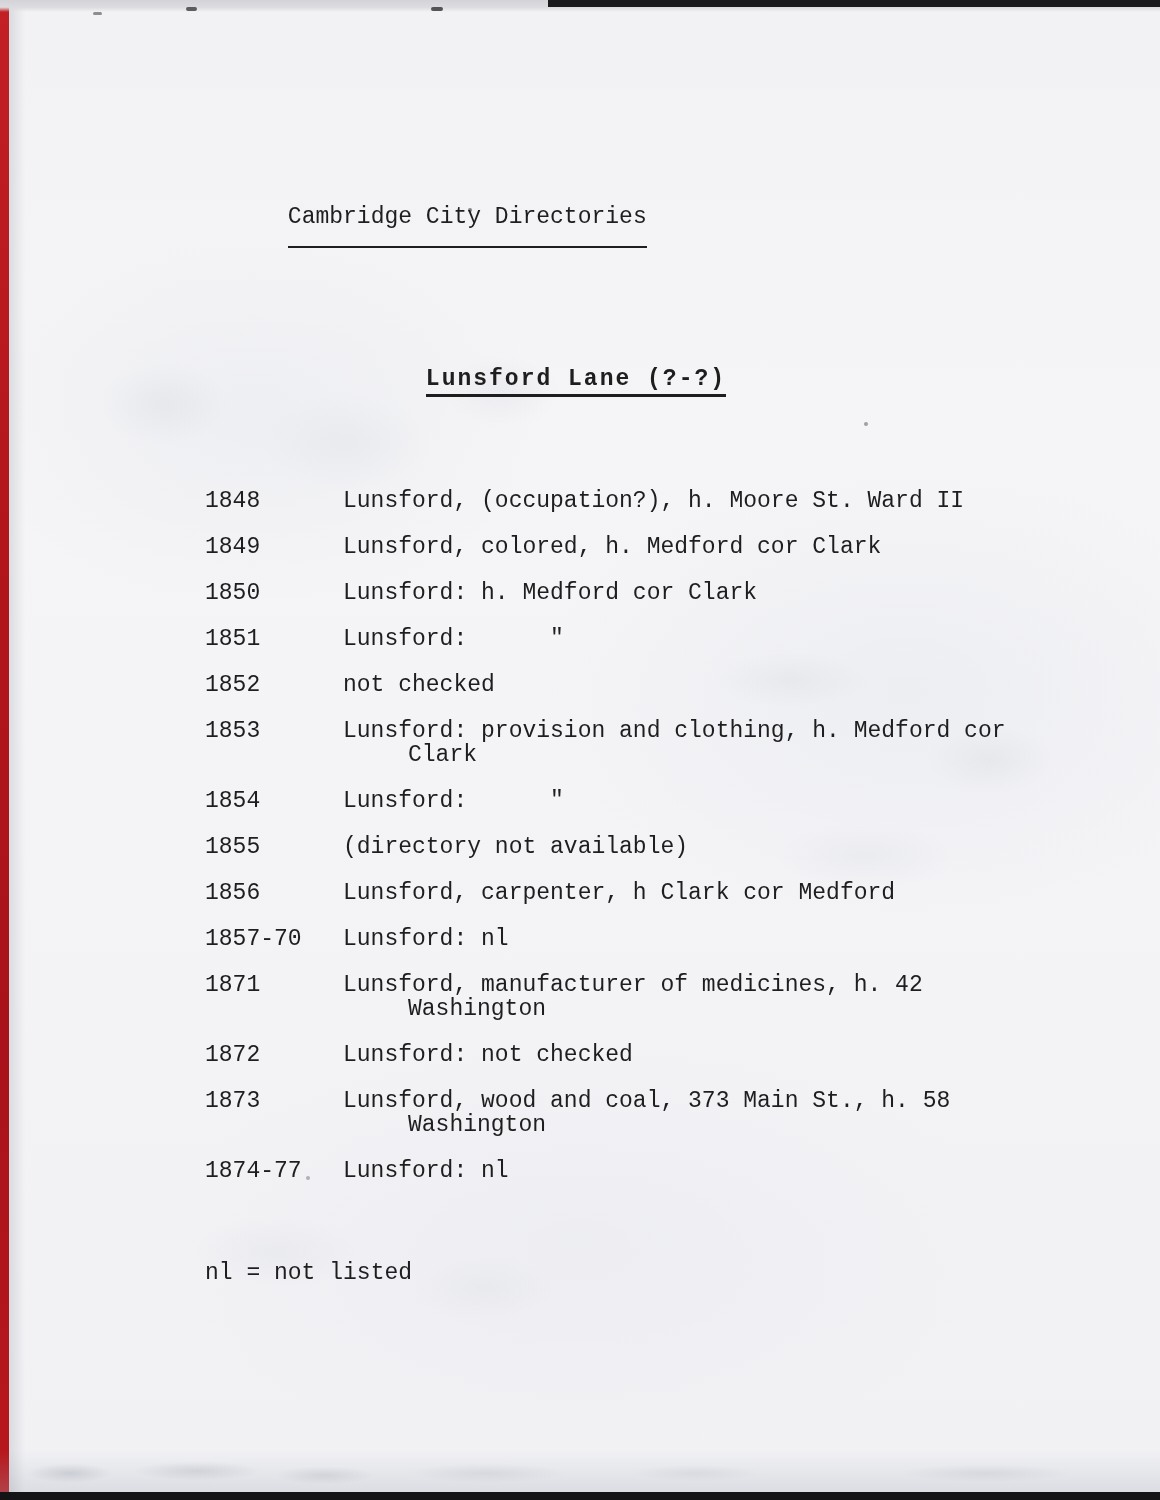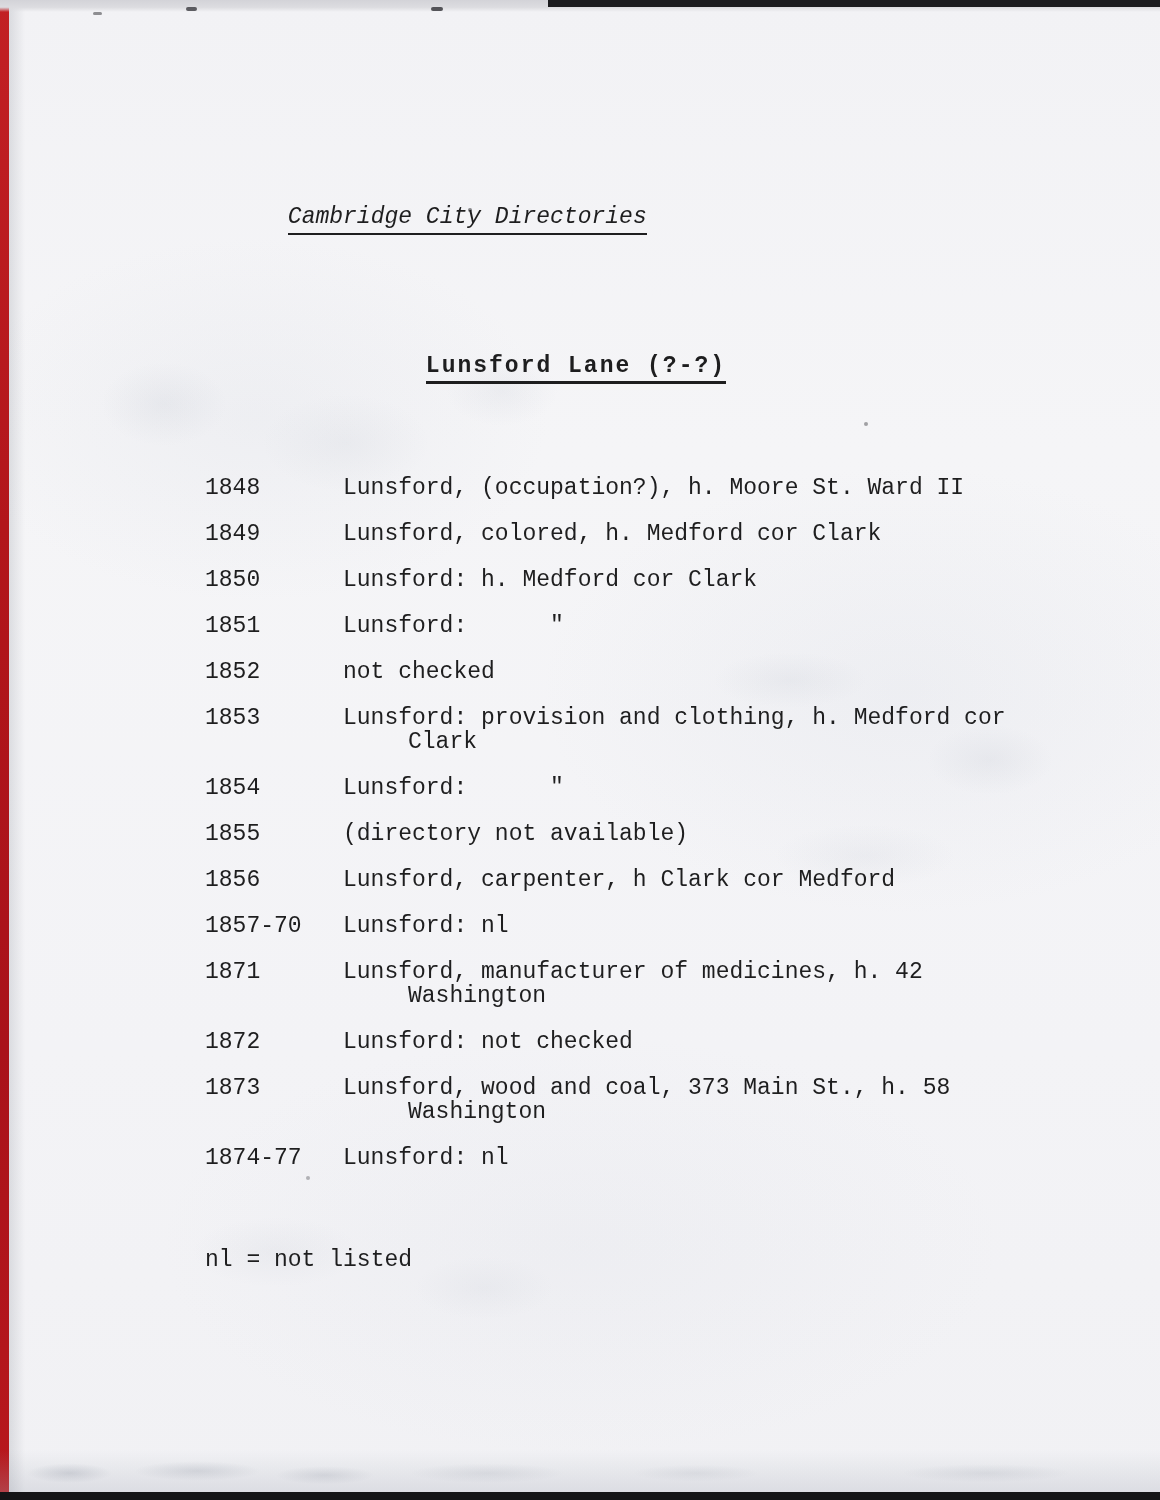--- a/index.html
+++ b/index.html
@@ -95,22 +95,21 @@
     width: 880px;
     font-size: 23px;
     line-height: 24px;
     color: #1e1e1f;
     white-space: pre;
   }
   .title-wrap { margin: 0 0 23px 0; }
   .doc-title {
     display: inline-block;
     border-bottom: 2px solid #1e1e1f;
-    padding-bottom: 4px;
-    font-style: italic;
+    padding-bottom: 17px;
   }
   .heading-wrap { margin: 0 0 20px 138px; }
   .street-heading {
     display: inline-block;
     font-weight: bold;
     letter-spacing: 2px;
     border-bottom: 3px solid #1e1e1f;
     padding-bottom: 3px;
     text-align: right;
   }

